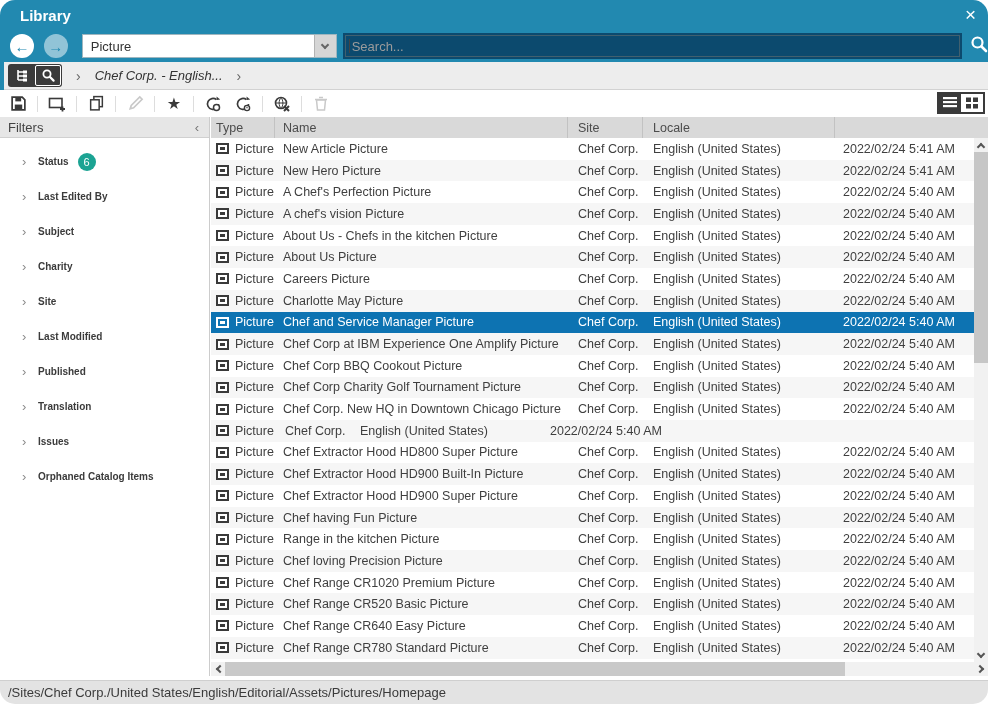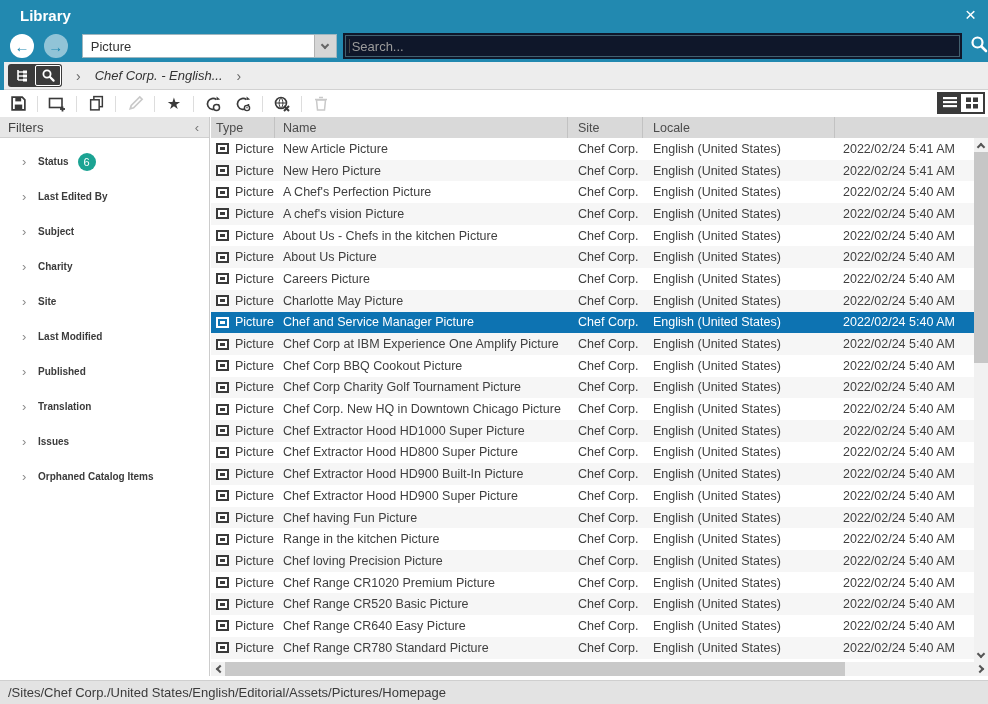--- a/index.html
+++ b/index.html
@@ -1,33 +1,33 @@
 <!DOCTYPE html>
 <html><head>
 <meta charset="utf-8">
 <style>
   * { margin:0; padding:0; box-sizing:border-box; }
   html,body { width:988px; height:704px; overflow:hidden; }
   body { font-family:"Liberation Sans", sans-serif; background:#fff; }
-  .window { position:relative; width:988px; height:704px; background:#fff; overflow:hidden; }
+  .window { position:relative; width:988px; height:704px; background:#fff; overflow:hidden;border-radius:15px; }
 
   
   .titlebar { position:absolute; top:0; left:0; width:988px; height:30px; background:#2289b0; display:flex; align-items:center; }
   .title { color:#fff; font-size:15px; font-weight:bold; margin-left:20px; }
   .close-x { position:absolute; right:12px; top:4px; color:#fff; font-size:19px; cursor:pointer; line-height:22px; }
 
   
   .navbar { position:absolute; top:30px; left:0; width:988px; height:32px; background:#2289b0; display:flex; align-items:center; }
   .navbtn { width:24px; height:24px; border-radius:50%; background:#fff; color:#2289b0; font-size:15px; font-weight:bold; display:flex; align-items:center; justify-content:center; margin-left:10px; line-height:1; }
   .navbtn.disabled { opacity:.5; }
   .dropdown { margin-left:14px; width:256px; height:24px; background:#fff; display:flex; align-items:center; position:relative; border:1px solid #9fb6bf; }
   .dropdown .val { font-size:13px; color:#333; margin-left:8px; flex:1; }
   .dd-btn { width:22px; height:22px; background:#d6d6d6; border-left:1px solid #b3b3b3; display:flex; align-items:center; justify-content:center; }
   .chev { display:inline-block; width:6px; height:6px; border-right:2px solid #666; border-bottom:2px solid #666; transform:rotate(45deg); margin-top:-3px; }
-  .searchwrap { margin-left:6px; width:622px; height:26px; background:#0f172a; padding:2px; }
+  .searchwrap { margin-left:6px; width:622px; height:26px; background:#0c4a6e; padding:2px; }
   .searchinput { width:100%; height:100%; border:1px solid #41606f; display:flex; align-items:center; padding-left:3px; }
   .caret { width:1px; height:14px; background:#444; margin-right:2px; }
   .placeholder { color:#9b9b9b; font-size:13px; }
   .nav-search-icon { margin-left:8px; }
 
   
   .breadcrumb-bar { position:absolute; top:62px; left:0; width:988px; height:28px; background:#ededed; border-bottom:1px solid #d2d2d2; display:flex; align-items:center; }
   .teal-edge { position:absolute; left:0; top:0; width:4px; height:28px; background:#2289b0; }
   .toggle-group { margin-left:8px; background:#3a3a3a; border-radius:3px; padding:1px; display:flex; }
   .toggle-btn { width:26px; height:21px; display:flex; align-items:center; justify-content:center; }
@@ -463,21 +463,20 @@
     <div class="cell c-locale">English (United States)</div>
     <div class="cell c-created">2022/02/24 5:40 AM</div>
   </div>
           <div class="trow">
     <div class="cell c-type">
       <span class="pic-icon">
                 <i></i>
               </span>
       <span>Picture</span>
     </div>
-    <div class="cell c-name">Chef Extractor Hood HD1000 Super Picture</div>
     <div class="cell c-site">Chef Corp.</div>
     <div class="cell c-locale">English (United States)</div>
     <div class="cell c-created">2022/02/24 5:40 AM</div>
   </div>
           <div class="trow">
     <div class="cell c-type">
       <span class="pic-icon">
                 <i></i>
               </span>
       <span>Picture</span>

